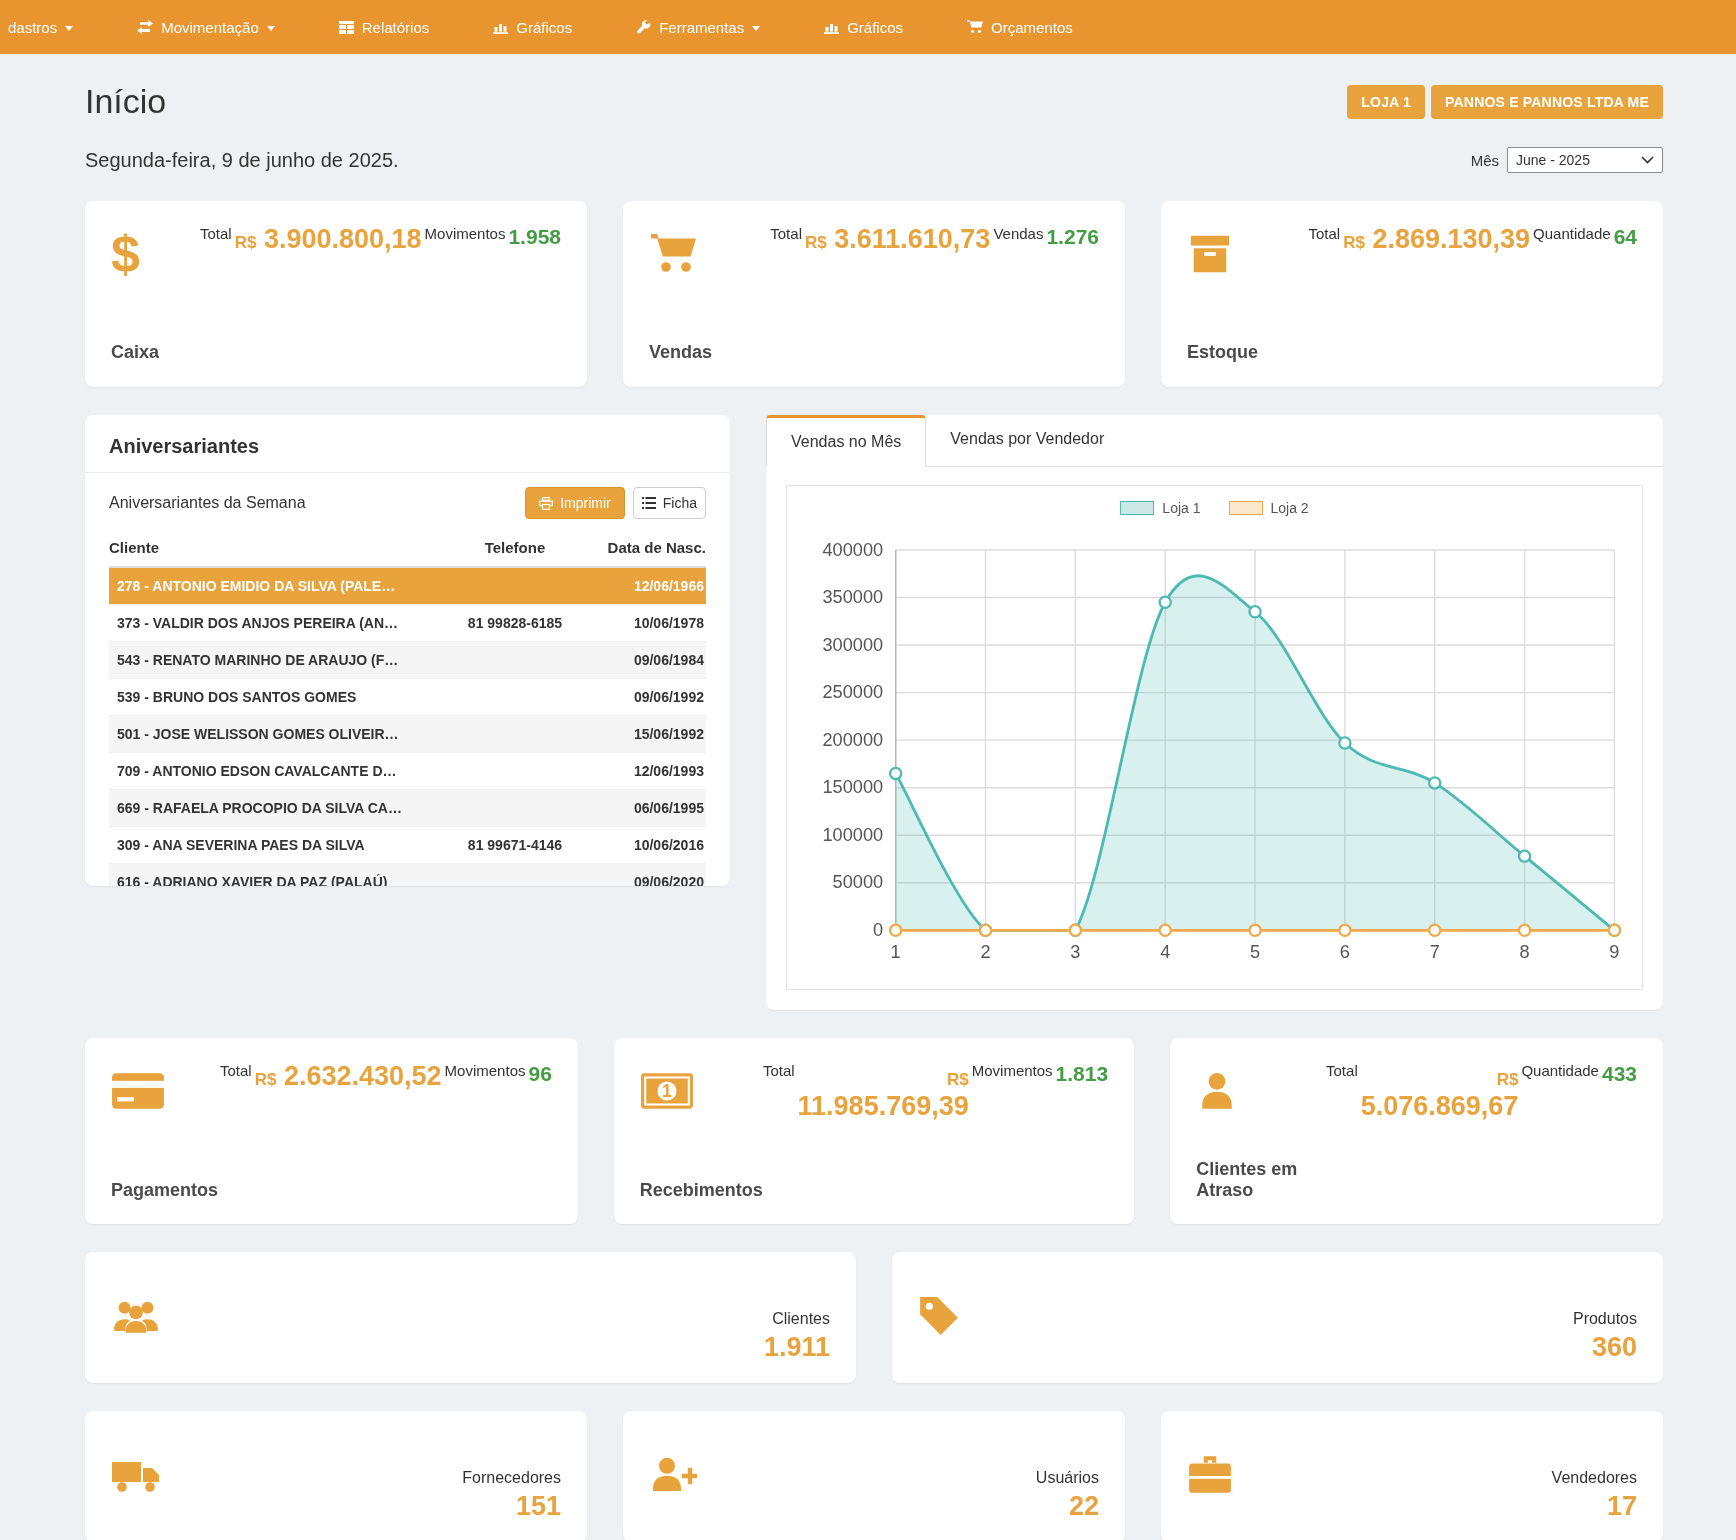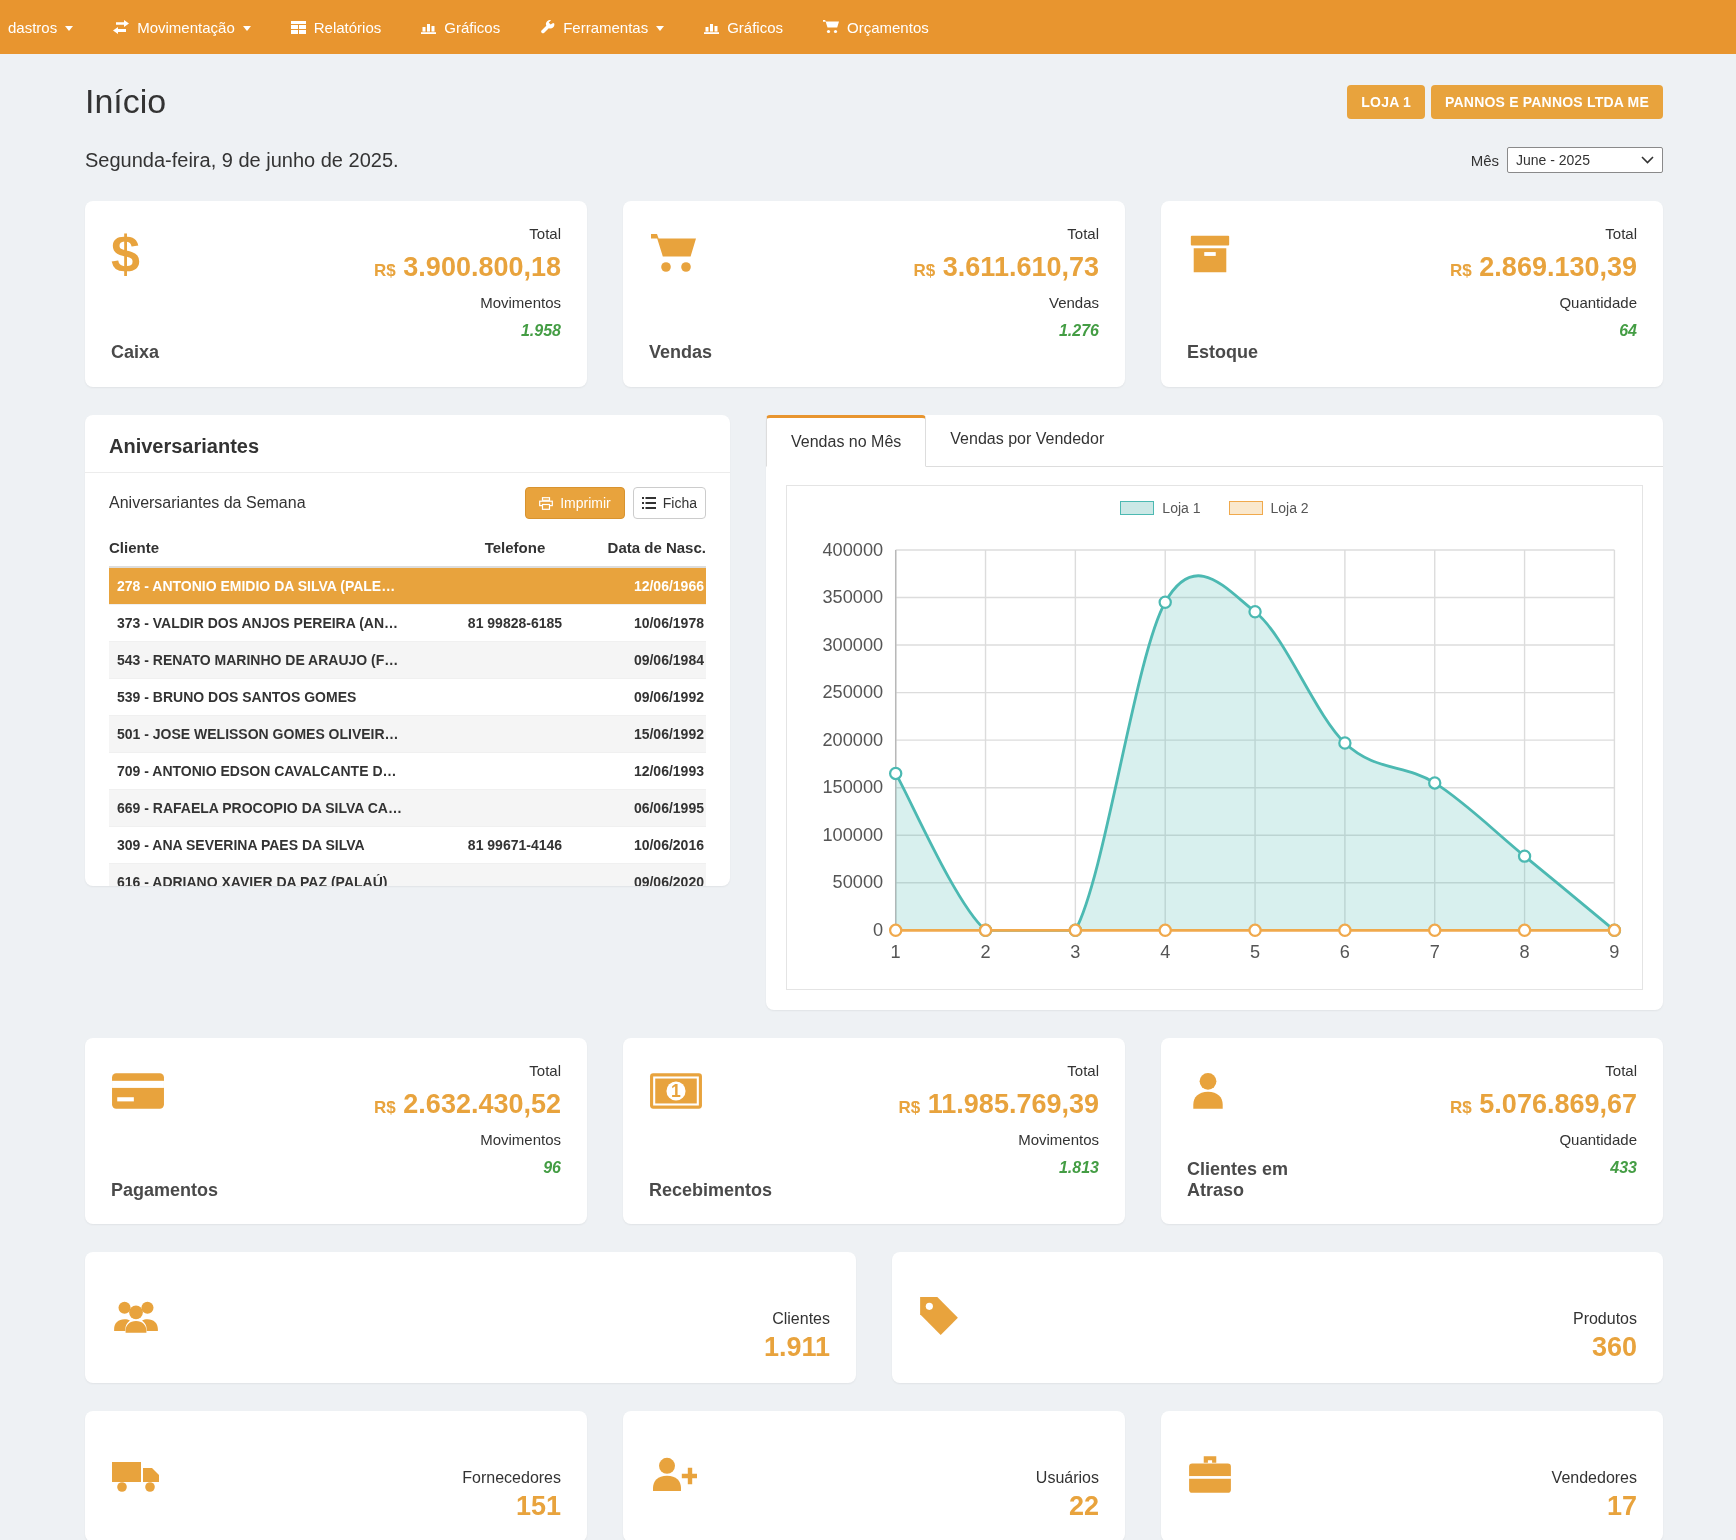--- a/index.html
+++ b/index.html
@@ -7,20 +7,21 @@
   body {
     width:1736px; height:1540px; overflow:hidden;
     background:#EEF1F4;
     font-family:"Liberation Sans", sans-serif;
     color:#333;
   }
   
   .navbar {
     height:54px; background:#E8952F; display:flex; align-items:stretch;
     color:#fff;
+    gap:24px;
   }
   .nav-item {
     display:flex; align-items:center; gap:8px; padding:0 20px;
     font-size:15px; cursor:pointer; white-space:nowrap;
   }
   .nav-item:first-child { margin-left:-12px; }
   .caret {
     width:0; height:0; border-left:4px solid transparent; border-right:4px solid transparent;
     border-top:5px solid #fff; margin-top:2px;
   }
@@ -45,25 +46,25 @@
   }
   
   .card { background:#fff; border-radius:8px; box-shadow:0 1px 2px rgba(0,0,0,.06); }
   .cards-row { display:flex; gap:36px; margin-top:28px; }
   .stat-card { flex:1; height:186px; padding:24px 26px; display:flex; justify-content:space-between; }
   .stat-left { display:flex; flex-direction:column; justify-content:space-between; max-width:150px; }
   .icon-orange { color:#E8A33D; }
   .stat-icon { height:58px; display:flex; align-items:center; }
   .dollar-glyph { font-size:52px; font-weight:bold; color:#E8A33D; line-height:1; }
   .stat-title { font-weight:bold; font-size:18px; color:#4a4a4a; line-height:1.15; }
-  .stat-right { text-align:right; display:flex; flex-direction:column; gap:11px; }
+  .stat-right { text-align:right; display:flex; gap:3px; }
   .stat-label { font-size:15px; color:#333; }
   .stat-money { color:#E8A33D; font-weight:bold; font-size:27px; line-height:1.1; }
   .stat-money .currency { font-size:17px; }
-  .stat-count { color:#449D44; font-size:16px; font-weight:bold;font-style:italic; }
+  .stat-count { color:#449D44; font-size:21px; font-weight:bold; }
   
   .mid-row { display:flex; gap:36px; margin-top:28px; align-items:flex-start; }
   .bday-card { width:645px; overflow:hidden; }
   .bday-header { padding:20px 24px 14px; border-bottom:1px solid #ececec; font-weight:bold; font-size:20px; }
   .bday-toolbar { display:flex; justify-content:space-between; align-items:center; padding:14px 24px 12px; }
   .bday-subtitle { font-size:16px; }
   .toolbar-btns { display:flex; gap:8px; }
   .btn-print {
     background:#E8A33D; color:#fff; border:1px solid #d8932f; border-radius:4px;
     font-size:14px; padding:7px 13px; cursor:pointer; display:flex; align-items:center; gap:7px;

